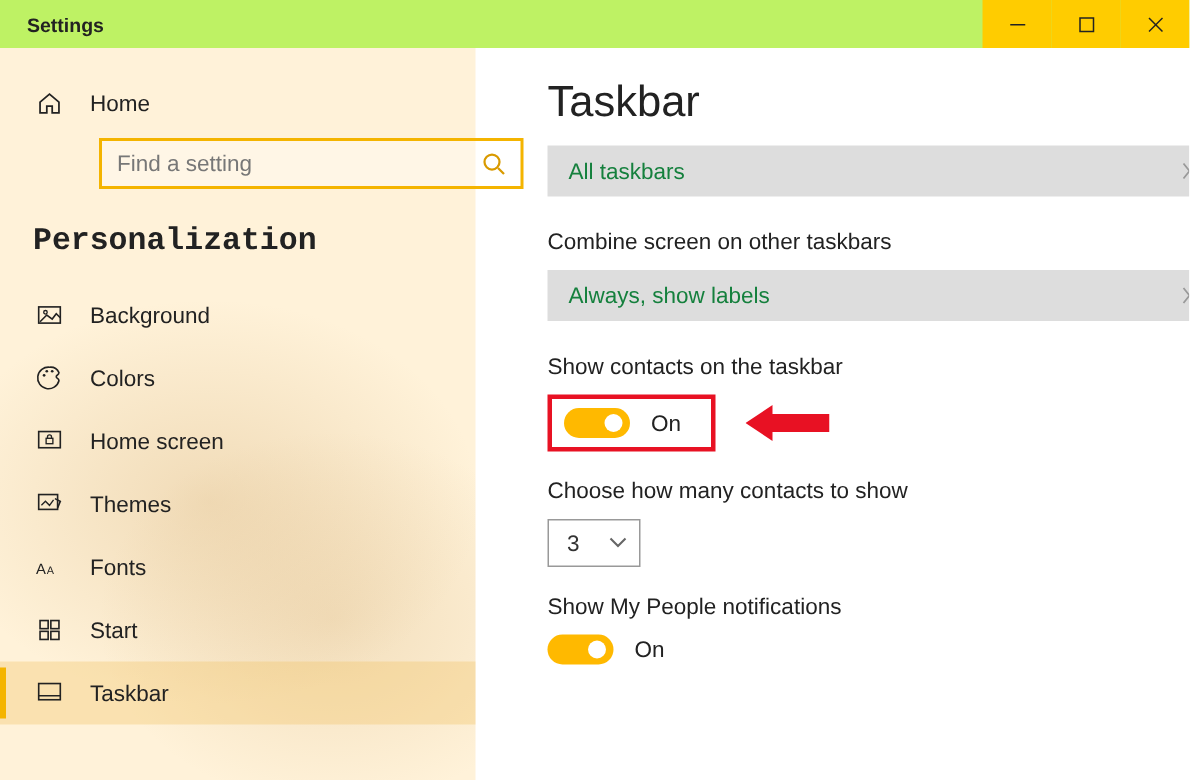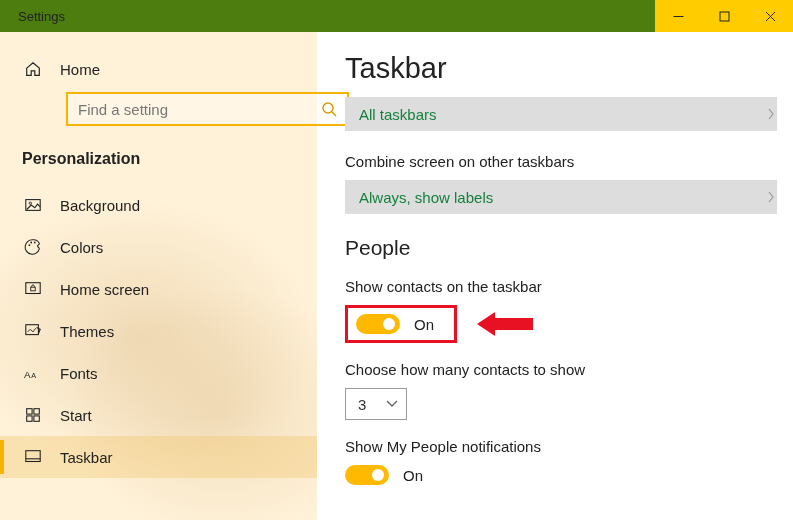--- a/index.html
+++ b/index.html
@@ -1,42 +1,42 @@
 <!DOCTYPE html>
 <html><head>
 <meta charset="utf-8">
 <style>
   * { box-sizing: border-box; margin: 0; padding: 0; font-family: "Segoe UI", Arial, sans-serif; }
   html, body { width: 793px; height: 520px; overflow: hidden; background: #fff; }
   .window { width: 793px; height: 520px; display: flex; flex-direction: column; }
-  .titlebar { height: 32px; display: flex; align-items: center; justify-content: space-between; background: #4d7c0f; }
+  .titlebar { height: 32px; display: flex; align-items: center; justify-content: space-between; background: #bef264; font-weight: bold; }
   .title-left { font-size: 13px; padding-left: 18px; color: #222; }
   .title-right { display: flex; }
   .title-btn { width: 46px; height: 32px; display: flex; align-items: center; justify-content: center; background: #ffcc00; cursor: pointer; }
   .title-btn svg { width: 11px; height: 11px; }
-  .body { display: flex; flex: 1; overflow: hidden; position: relative; }
+  .body { display: flex; flex: 1; overflow: hidden; position: relative; gap: 20px; }
   .sidebar {
     width: 317px; height: 100%;
     background:
       radial-gradient(ellipse 240px 180px at 44% 62%, rgba(210,170,110,0.32), rgba(210,170,110,0) 75%),
       radial-gradient(ellipse 200px 160px at 70% 78%, rgba(210,170,110,0.28), rgba(210,170,110,0) 78%),
       #fff2d9;
     padding: 18px 0 0 0;
     display: flex; flex-direction: column;
     color: #222;
     position: relative;
   }
   .home-row { display: flex; align-items: center; gap: 18px; padding: 10px 20px 14px 24px; cursor: pointer; }
   .home-row .icon, .nav-item .icon { width: 18px; display: flex; align-items: center; justify-content: center; }
   .home-row .label { font-size: 15px; color: #222; }
   .search-wrap { margin: 0 16px 18px 18px; }
   .search-box { width: 100%; height: 34px; border: 2px solid #f4b400; display: flex; align-items: center; padding: 0 10px; background: rgba(255,255,255,0.35); margin-left: 48px; }
   .search-box input { flex: 1; border: none; outline: none; background: transparent; font-size: 15px; color: #555; }
   .search-box input::placeholder { color: #777; }
-  .section-title { font-size: 16px; font-weight: 600; padding: 6px 22px 16px 22px; }
+  .section-title { font-size: 21px; font-weight: 600; padding: 6px 22px 16px 22px; font-family: Liberation Mono, monospace; }
   .nav-list { display: flex; flex-direction: column; }
   .nav-item { display: flex; align-items: center; gap: 18px; padding: 12px 20px 12px 24px; cursor: pointer; font-size: 15px; position: relative; }
   .nav-item.selected { background: rgba(240,195,100,0.35); }
   .nav-item.selected::before { content:""; position:absolute; left:0; top:4px; bottom:4px; width:4px; background:#f4b400; }
   .content { flex: 1; padding: 20px 12px 0 28px; overflow: hidden; color: #222; }
   h1 { font-size: 29px; font-weight: 400; margin-bottom: 12px; }
   .dropdown { height: 34px; width: 432px; background: #ddd; color: #15803d; display:flex; align-items:center; padding: 0 14px; margin-bottom: 22px; position: relative; font-size: 15px; }
   .dropdown .chev { position:absolute; right:2px; top:50%; transform:translateY(-50%); color:#888; }
   .opt-label { font-size: 15px; margin-bottom: 10px; color: #222; }
   .sec-title { font-size: 21px; font-weight: 400; margin: 10px 0 18px; }
@@ -192,21 +192,20 @@
       <div class="opt-label">Combine screen on other taskbars</div>
       <div class="dropdown">
         <span>Always, show labels</span>
         <span class="chev">
           <svg width="8" height="12" viewBox="0 0 8 12">
               <path d="M2 1 L6 6 L2 11" fill="none" stroke="#999" stroke-width="1.2"></path>
             </svg>
         </span>
       </div>
 
-      <div class="sec-title">People</div>
 
       <div class="setting-block">
         <div class="opt-label">Show contacts on the taskbar</div>
         <div style="display:flex; align-items:center;">
           <div class="highlight">
             <div class="toggle">
               <div class="knob"></div>
             </div>
             <span class="toggle-label">On</span>
           </div>

